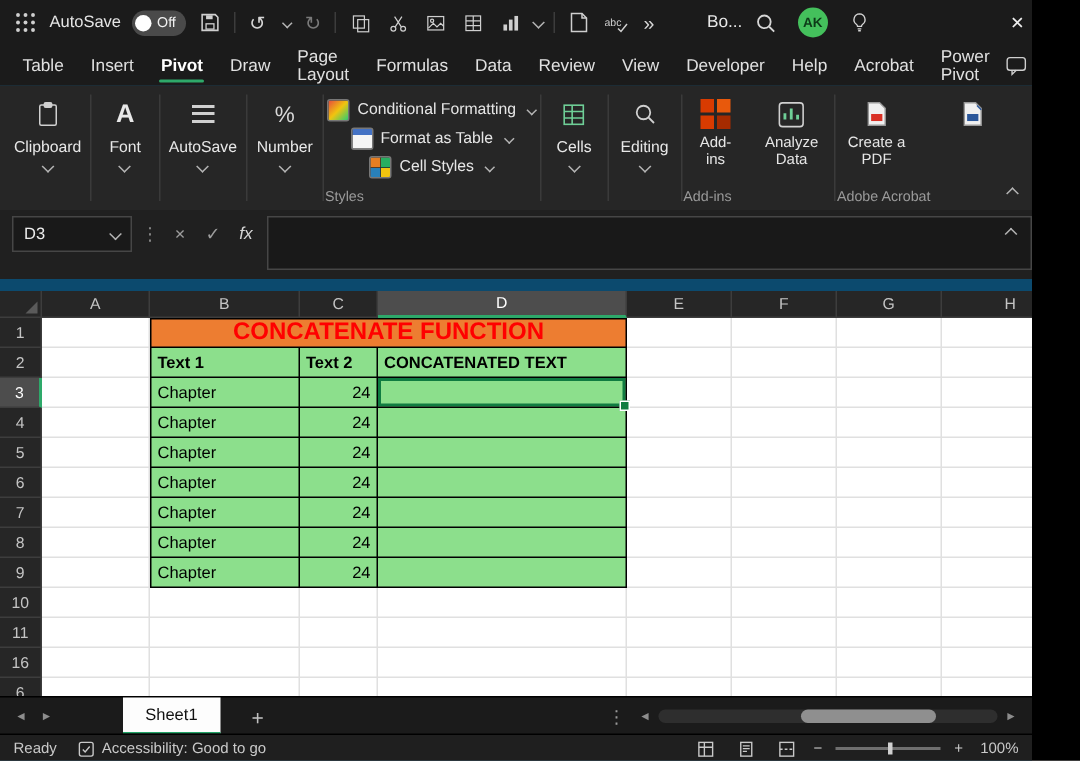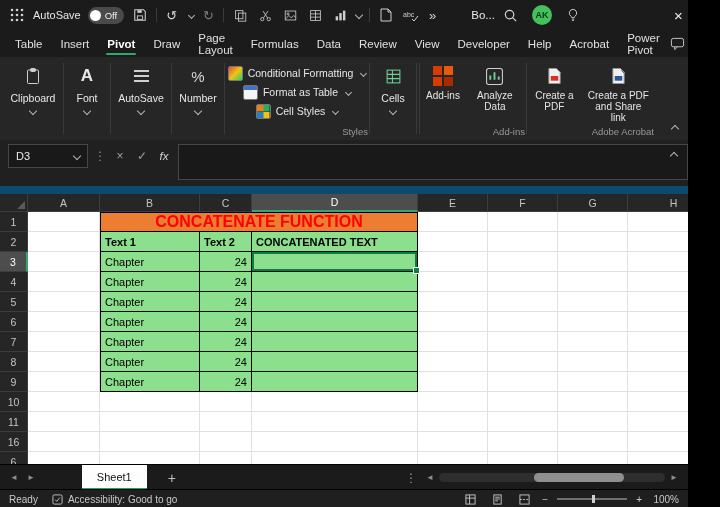--- a/index.html
+++ b/index.html
@@ -39,21 +39,21 @@
   .mright{margin-left:auto;display:flex;align-items:center;gap:10px;padding-right:4px;}
   .share{width:20px;height:17px;border-radius:3px;background:#21A366;display:inline-flex;
          align-items:center;justify-content:center;}
   
   .ribbon{position:absolute;top:57px;left:0;right:0;height:83px;background:#262626;display:flex;
           align-items:stretch;padding:0 4px;border-bottom:1px solid #000;}
   .vsep{width:1px;background:#3a3a3a;margin:6px 1px;}
   .rgroup{position:relative;display:flex;flex-direction:column;align-items:center;padding-top:7px;}
   .rgroup.col{gap:4px;}
   .rlabel{font-size:10.5px;color:#e8e8e8;white-space:nowrap;}
-  .grplabel{position:absolute;bottom:3px;left:0;right:0;text-align:right;font-size:9.5px;color:#9a9a9a;white-space:nowrap;}
+  .grplabel{position:absolute;bottom:3px;left:0;right:0;text-align:left;font-size:9.5px;color:#9a9a9a;white-space:nowrap;}
   .ricon{height:24px;display:flex;align-items:center;justify-content:center;}
   .biga{font-size:17px;font-weight:bold;color:#e8e8e8;line-height:22px;}
   .alignic{width:15px;height:12px;background:repeating-linear-gradient(#d0d0d0 0 2px,transparent 2px 5px);}
   .pct{font-size:15px;color:#d8d8d8;}
   .styles .srow{display:flex;align-items:center;gap:5px;font-size:10.5px;color:#e6e6e6;
                 padding:2px 4px;white-space:nowrap;line-height:15px;}
   .sic{width:13px;height:13px;display:inline-block;border-radius:2px;flex:0 0 auto;}
   .cf{background:linear-gradient(135deg,#e74c3c 0%,#f1c40f 50%,#2ecc71 100%);border:1px solid #777;}
   .fat{background:linear-gradient(#4472C4 0 4px,#f5f5f5 4px);border:1px solid #777;}
   .cs{background:
@@ -321,20 +321,30 @@
       <span class="ricon">
         <svg width="17" height="17" viewBox="0 0 16 16" fill="none" stroke="#6fcf97">
             <rect x="2" y="2" width="12" height="12"></rect>
             <path d="M2 6h12M2 10h12M7 2v12"></path>
           </svg>
       </span>
       <span class="rlabel">Cells</span>
       <span class="chev"></span>
     </div>
     <div class="vsep"></div>
+    <div class="rgroup col" style="width:48px">
+      <span class="ricon">
+        <svg width="16" height="16" viewBox="0 0 16 16" fill="none" stroke="#d0d0d0" stroke-width="1.2">
+            <circle cx="7" cy="7" r="4.5"></circle>
+            <path d="M10.5 10.5 14 14"></path>
+          </svg>
+      </span>
+      <span class="rlabel">Editing</span>
+      <span class="chev"></span>
+    </div>
     <div class="vsep"></div>
     <div class="rgroup hgroup" style="width:104px">
       <div class="bigbtn">
         <span class="ricon">
             <span class="addic"></span>
           </span>
         <span class="blabel">Add-ins</span>
       </div>
       <div class="bigbtn" style="width:46px">
         <span class="ricon">
@@ -359,21 +369,20 @@
         <span class="blabel">Create a PDF</span>
       </div>
       <div class="bigbtn" style="width:66px">
         <span class="ricon">
           <svg width="15" height="18" viewBox="0 0 16 18">
               <path d="M2 1h8l4 4v12H2z" fill="#f0f0f0" stroke="#999"></path>
               <rect x="4" y="9" width="8" height="5" fill="#2B579A"></rect>
               <path d="M11 3l3 3" stroke="#2B579A"></path>
             </svg>
         </span>
-        <span class="blabel">Create a PDF and Share link</span>
       </div>
       <span class="grplabel">Adobe Acrobat</span>
     </div>
     <span class="chev up ribbon-collapse"></span>
   </section>
 
   <section class="formulabar">
     <div class="namebox">
       <span>D3</span>
       <span class="chev"></span>

